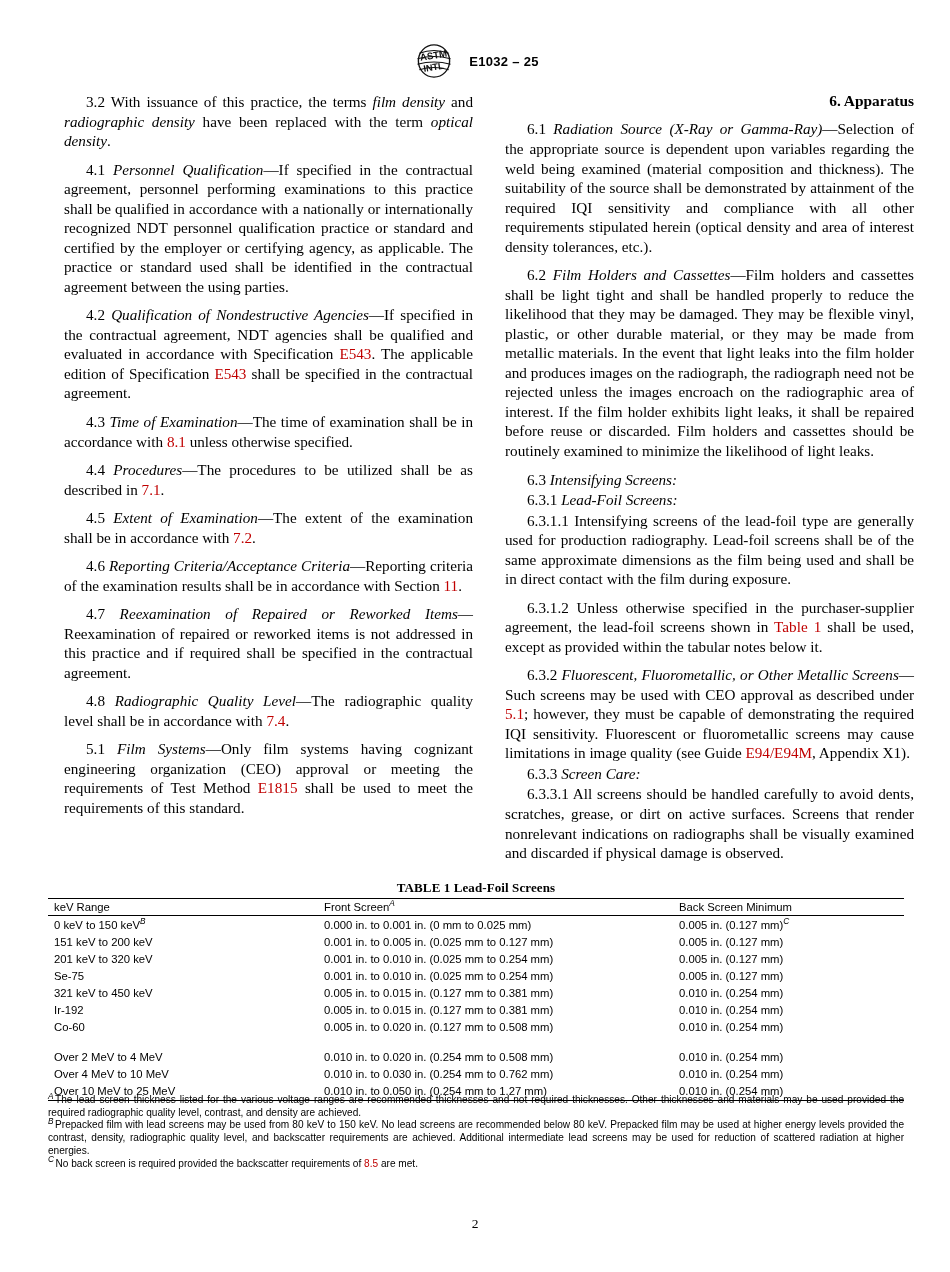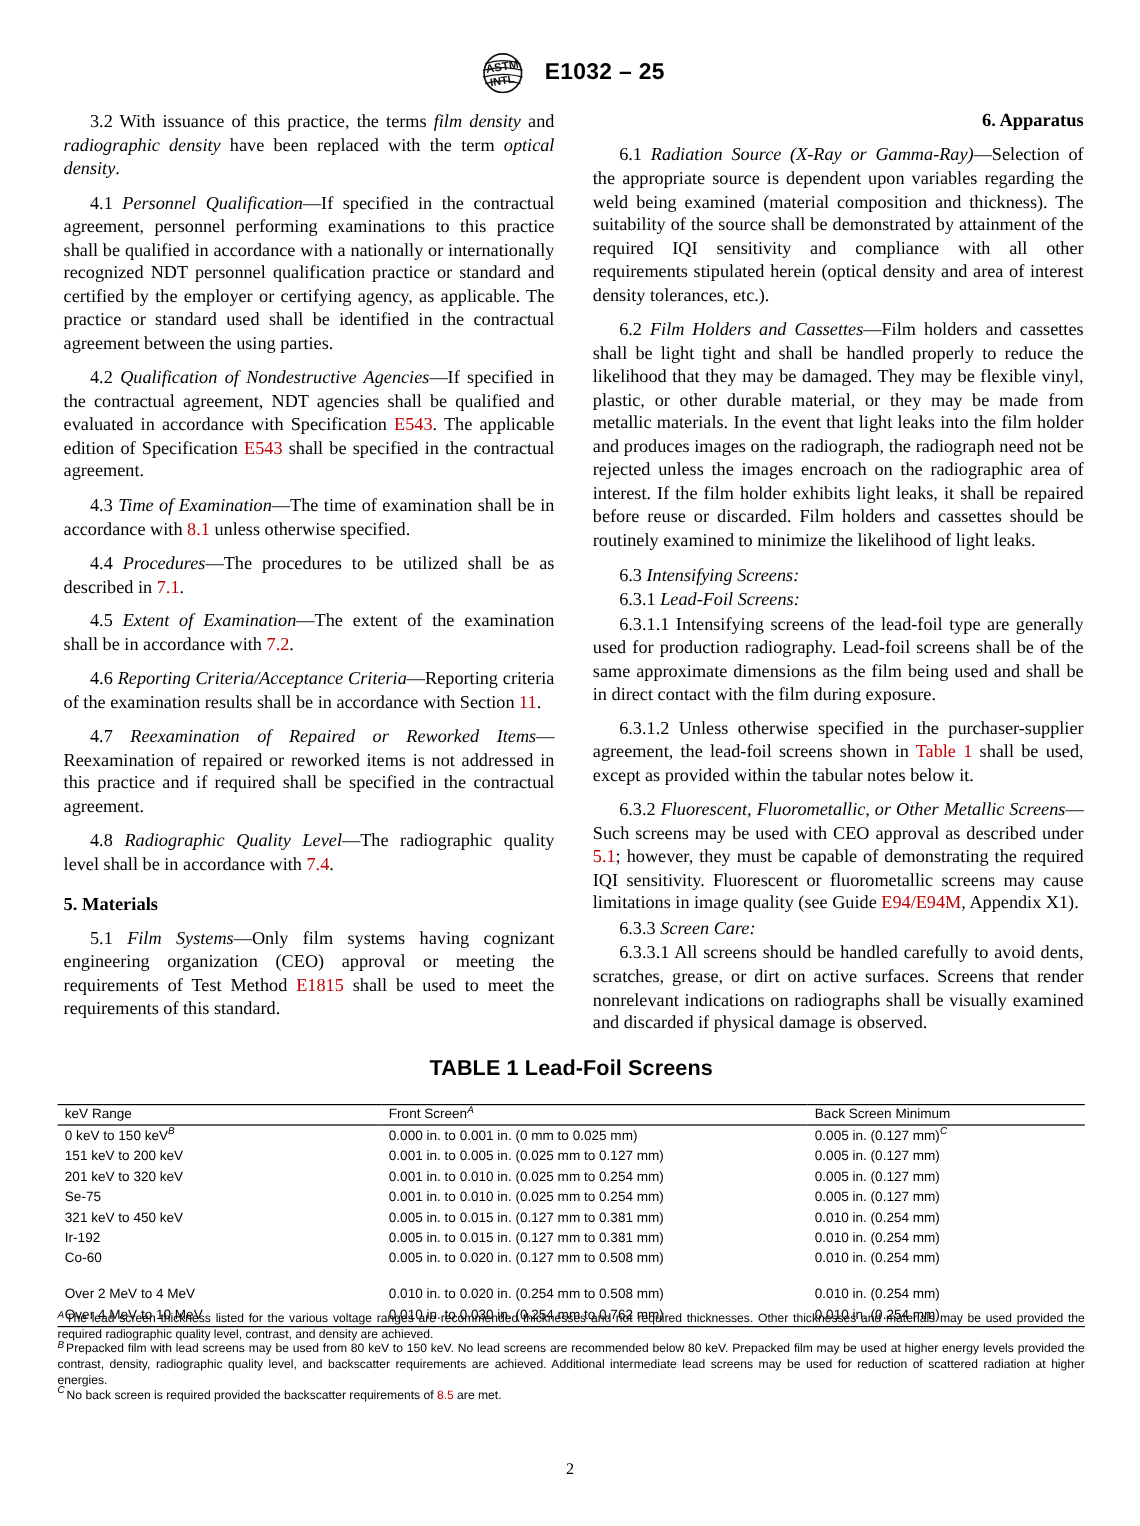--- a/index.html
+++ b/index.html
@@ -35,30 +35,30 @@
     gap: 12px;
   }
   .astm-logo {
     width: 46px;
     height: 34px;
     display: block;
   }
   .header-title {
     font-family: "Liberation Sans", "DejaVu Sans", sans-serif;
     font-weight: bold;
-    font-size: 19px;
+    font-size: 13px;
     letter-spacing: 0.3px;
     color: #000;
   }
 
   
   .columns {
     position: absolute;
     top: 92px;
-    left: 53px;
+    left: 64px;
     width: 854px;
     display: flex;
     gap: 32px;
     font-family: Liberation Serif, serif;
   }
   .col {
     width: 409px;
   }
   p.para {
     margin: 0 0 0 0;
@@ -83,25 +83,25 @@
   .tight { margin-top: 1px !important; }
 
   
   .table-wrap {
     position: absolute;
     left: 48px;
     top: 880px;
     width: 856px;
   }
   .table-title {
-    font-family: Liberation Sans, sans-serif;
-    font-size: 18px;
+    font-family: Liberation Serif, serif;
+    font-size: 13px;
     font-weight: bold;
     text-align: center;
-    margin-bottom: 19px;
+    margin-bottom: 2px;
     letter-spacing: 0.1px;
   }
   table.data {
     width: 100%;
     border-collapse: collapse;
     font-family: "Liberation Sans", "DejaVu Sans", sans-serif;
     font-size: 11.3px;
     line-height: 1.08;
   }
   table.data thead th {
@@ -206,21 +206,20 @@
       <p class="para"><span>4.4  </span><span class="it">Procedures</span><span>—The procedures to be utilized shall be as described in </span><span class="ref">7.1</span><span>.</span></p>
 
       <p class="para"><span>4.5  </span><span class="it">Extent of Examination</span><span>—The extent of the examination shall be in accordance with </span><span class="ref">7.2</span><span>.</span></p>
 
       <p class="para"><span>4.6  </span><span class="it">Reporting Criteria/Acceptance Criteria</span><span>—Reporting criteria of the examination results shall be in accordance with Section </span><span class="ref">11</span><span>.</span></p>
 
       <p class="para"><span>4.7  </span><span class="it">Reexamination of Repaired or Reworked Items</span><span>—Reexamination of repaired or reworked items is not addressed in this practice and if required shall be specified in the contractual agreement.</span></p>
 
       <p class="para"><span>4.8  </span><span class="it">Radiographic Quality Level</span><span>—The radiographic quality level shall be in accordance with </span><span class="ref">7.4</span><span>.</span></p>
 
-      <h3 class="sect">5.  Materials</h3>
 
       <p class="para"><span>5.1  </span><span class="it">Film Systems</span><span>—Only film systems having cognizant engineering organization (CEO) approval or meeting the requirements of Test Method </span><span class="ref">E1815</span><span> shall be used to meet the requirements of this standard.</span></p>
 
     </div>
 
     <div class="col">
 
       <h3 class="sect first" style="margin-top:0;text-align:right;">6.  Apparatus</h3>
 
       <p class="para"><span>6.1  </span><span class="it">Radiation Source (X-Ray or Gamma-Ray)</span><span>—Selection of the appropriate source is dependent upon variables regarding the weld being examined (material composition and thickness). The suitability of the source shall be demonstrated by attainment of the required IQI sensitivity and compliance with all other requirements stipulated herein (optical density and area of interest density tolerances, etc.).</span></p>
@@ -301,20 +300,25 @@
           <tr>
             <td>Over 2 MeV to 4 MeV</td>
             <td>0.010 in. to 0.020 in. (0.254 mm to 0.508 mm)</td>
             <td>0.010 in. (0.254 mm)</td>
           </tr>
           <tr>
             <td>Over 4 MeV to 10 MeV</td>
             <td>0.010 in. to 0.030 in. (0.254 mm to 0.762 mm)</td>
             <td>0.010 in. (0.254 mm)</td>
           </tr>
+          <tr class="last">
+            <td>Over 10 MeV to 25 MeV</td>
+            <td>0.010 in. to 0.050 in. (0.254 mm to 1.27 mm)</td>
+            <td>0.010 in. (0.254 mm)</td>
+          </tr>
         </tbody>
       <tfoot class="rule">
         <tr>
             <td colspan="3"></td>
           </tr>
       </tfoot>
     </table>
   </div>
 
   <div class="footnotes">

